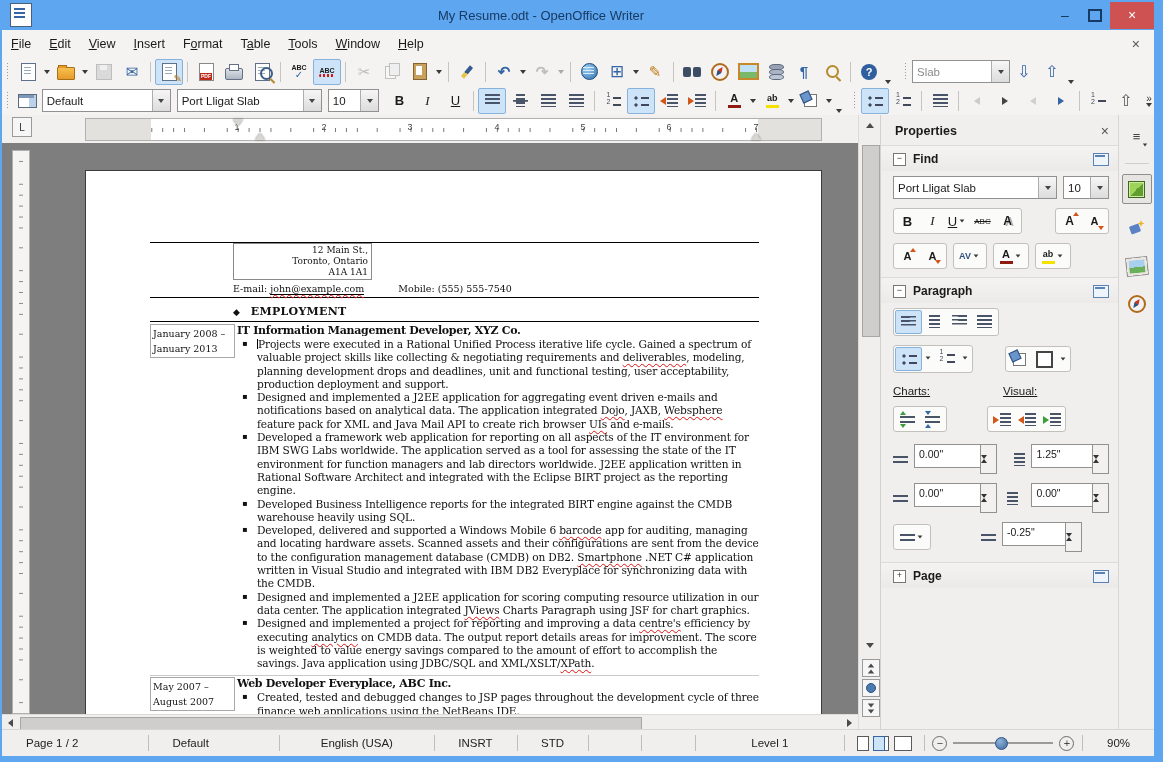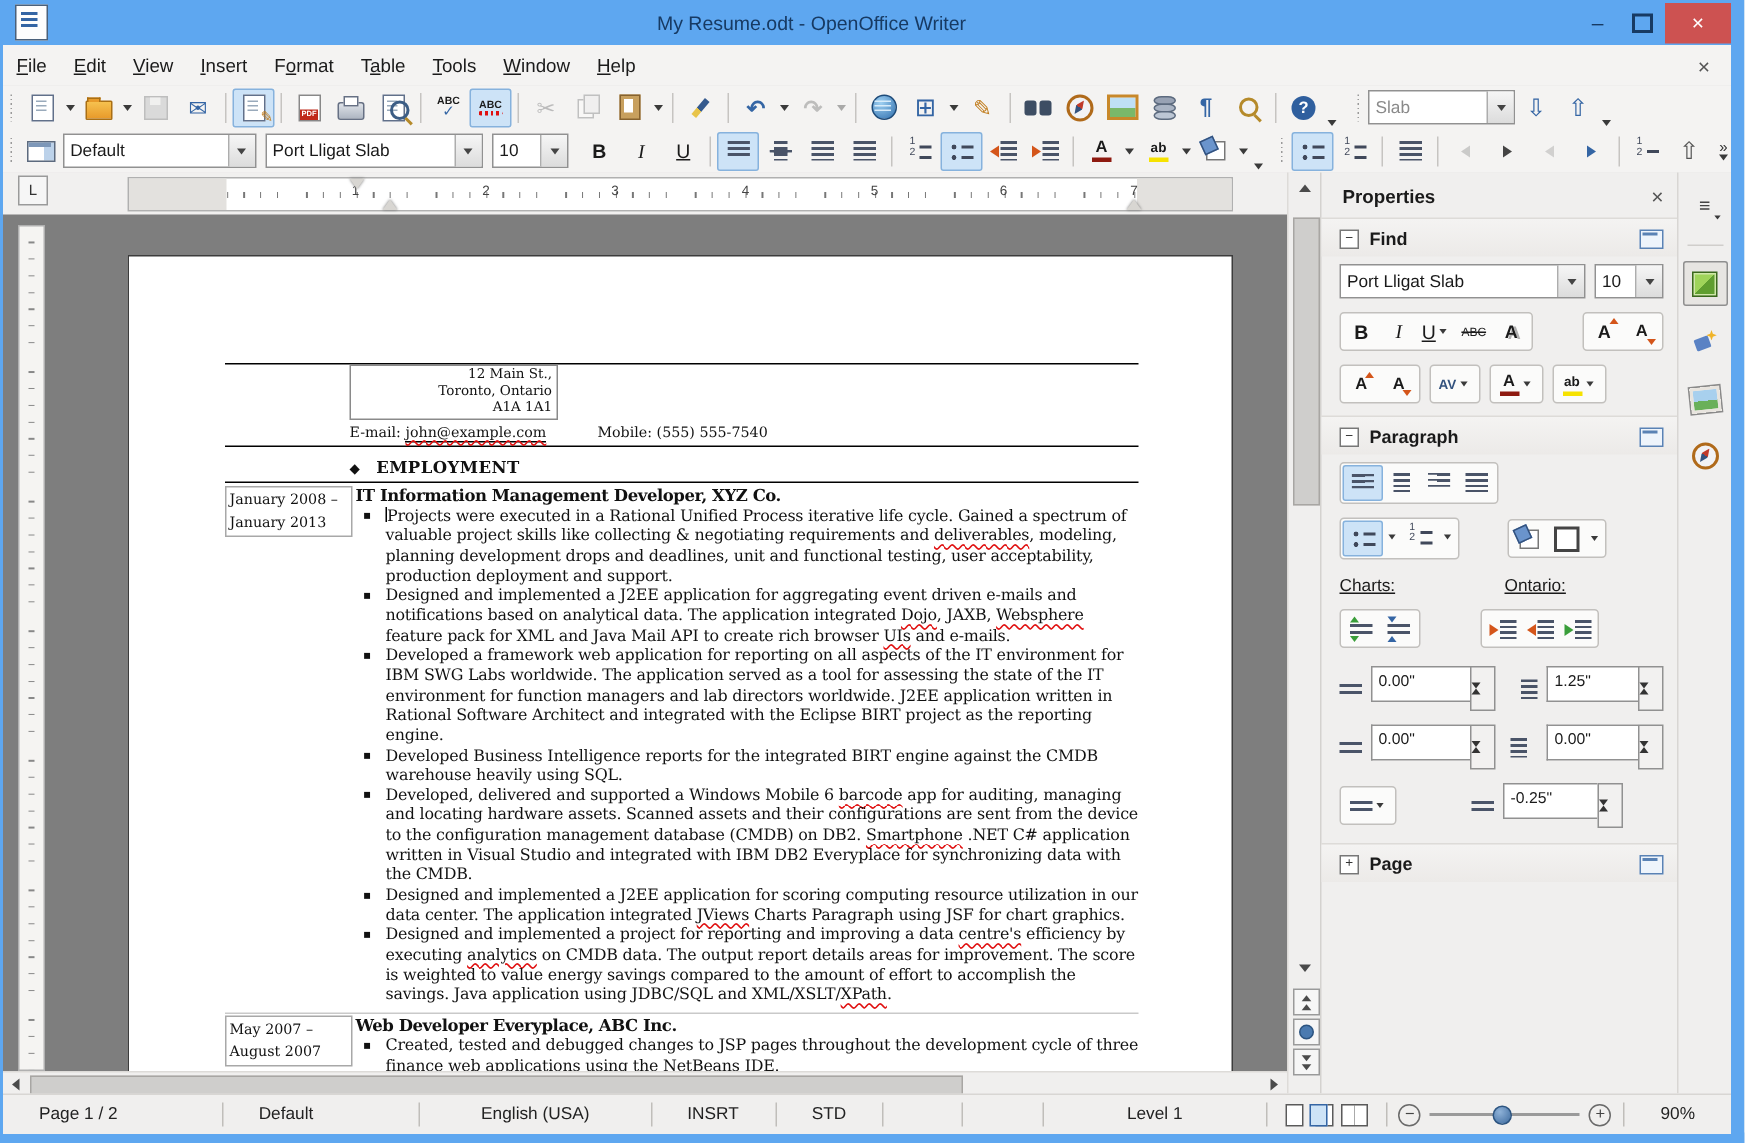--- a/index.html
+++ b/index.html
@@ -726,21 +726,21 @@
       <span class="sbtn">
           <span style="width:13px;height:13px;border:2px solid #444;background:#fff"></span>
         </span>
       <span class="sbtn" style="width:12px">
           <span class="dd" style="transform:scale(.8)"></span>
         </span>
     </span>
   </div>
   <div class="sb-row" style="padding-top:8px">
     <span class="sb-label" style="width:104px">Charts:</span>
-    <span class="sb-label">Ontario:</span>
+    <span class="sb-label">Visual:</span>
   </div>
   <div class="sb-row">
     <span class="btn-group">
       <span class="sbtn">
           <span class="ic ic-spacing">
             <span class="mini-arrow-up" style="left:0;top:-1px;border-bottom-color:#3a9e3a"></span>
             <span class="mini-arrow-dn" style="left:0;bottom:-1px;border-top-color:#3a9e3a"></span>
           </span>
         </span>
       <span class="sbtn">

